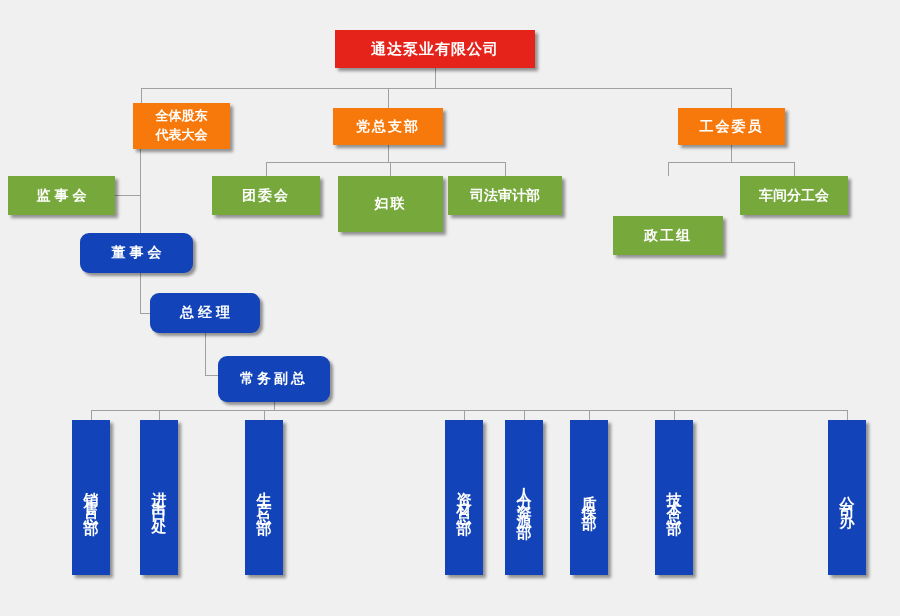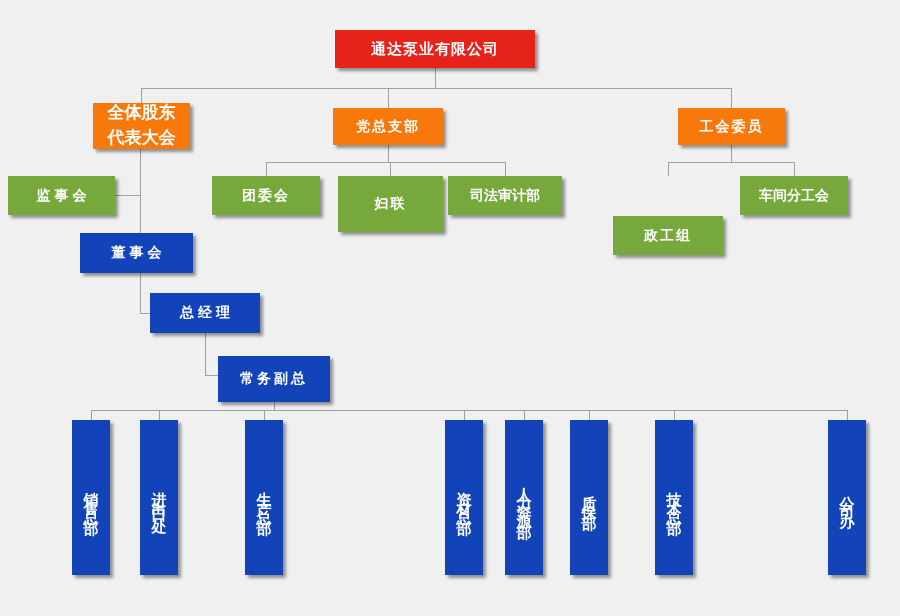--- a/index.html
+++ b/index.html
@@ -24,23 +24,23 @@
   
   .box{
     position:absolute;display:flex;align-items:center;justify-content:center;
     color:var(--color-text);font-weight:bold;
     box-shadow:3px 3px 3px rgba(0,0,0,0.40);
     box-sizing:border-box;text-align:center;
   }
   .red{background:var(--color-red);}
   .orange{background:var(--color-orange);}
   .green{background:var(--color-green);}
-  .blue{background:var(--color-blue);}
+  .blue{background:var(--color-blue);border-radius:9px;}
   .root-box{left:335px;top:30px;width:200px;height:38px;font-size:15px;letter-spacing:1px;text-align:right;}
-  .two-line{font-size:17px;line-height:1.45;}
+  .two-line{font-size:13px;line-height:1.45;margin-left:40px;}
   .two-line span{display:block;}
   .lv2{font-size:14px;letter-spacing:2px;}
   .lv3{font-size:14px;}
   .ls2{letter-spacing:2px;}
   .ls3{letter-spacing:3px;}
   
   .vbox{
     position:absolute;top:420px;width:38px;height:155px;
     background:var(--color-blue);color:var(--color-text);
     font-weight:bold;font-size:15px;

